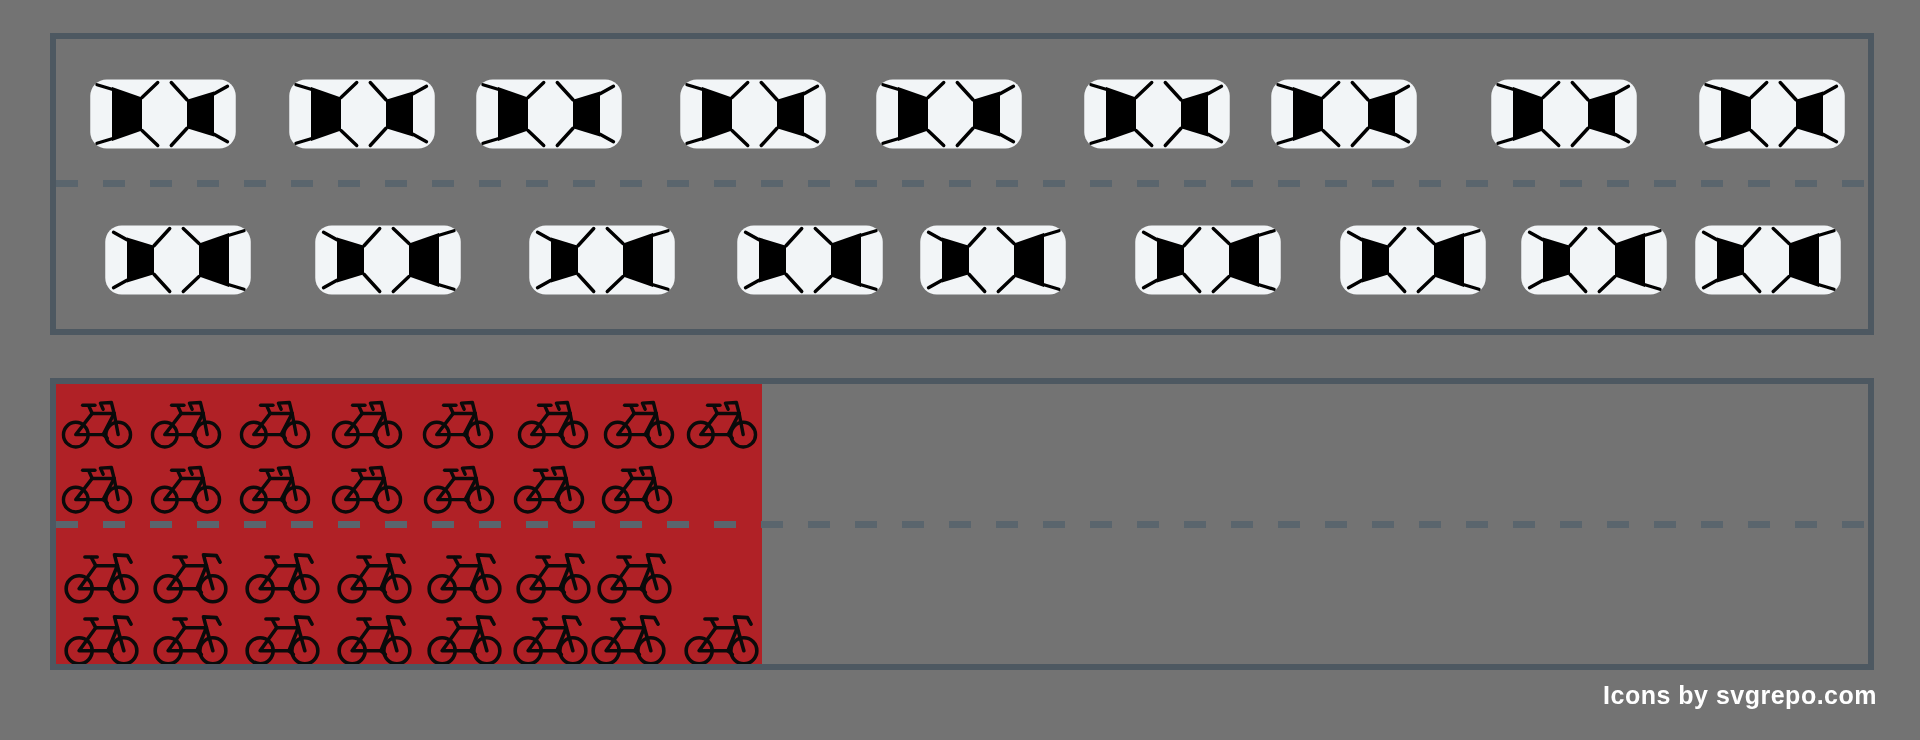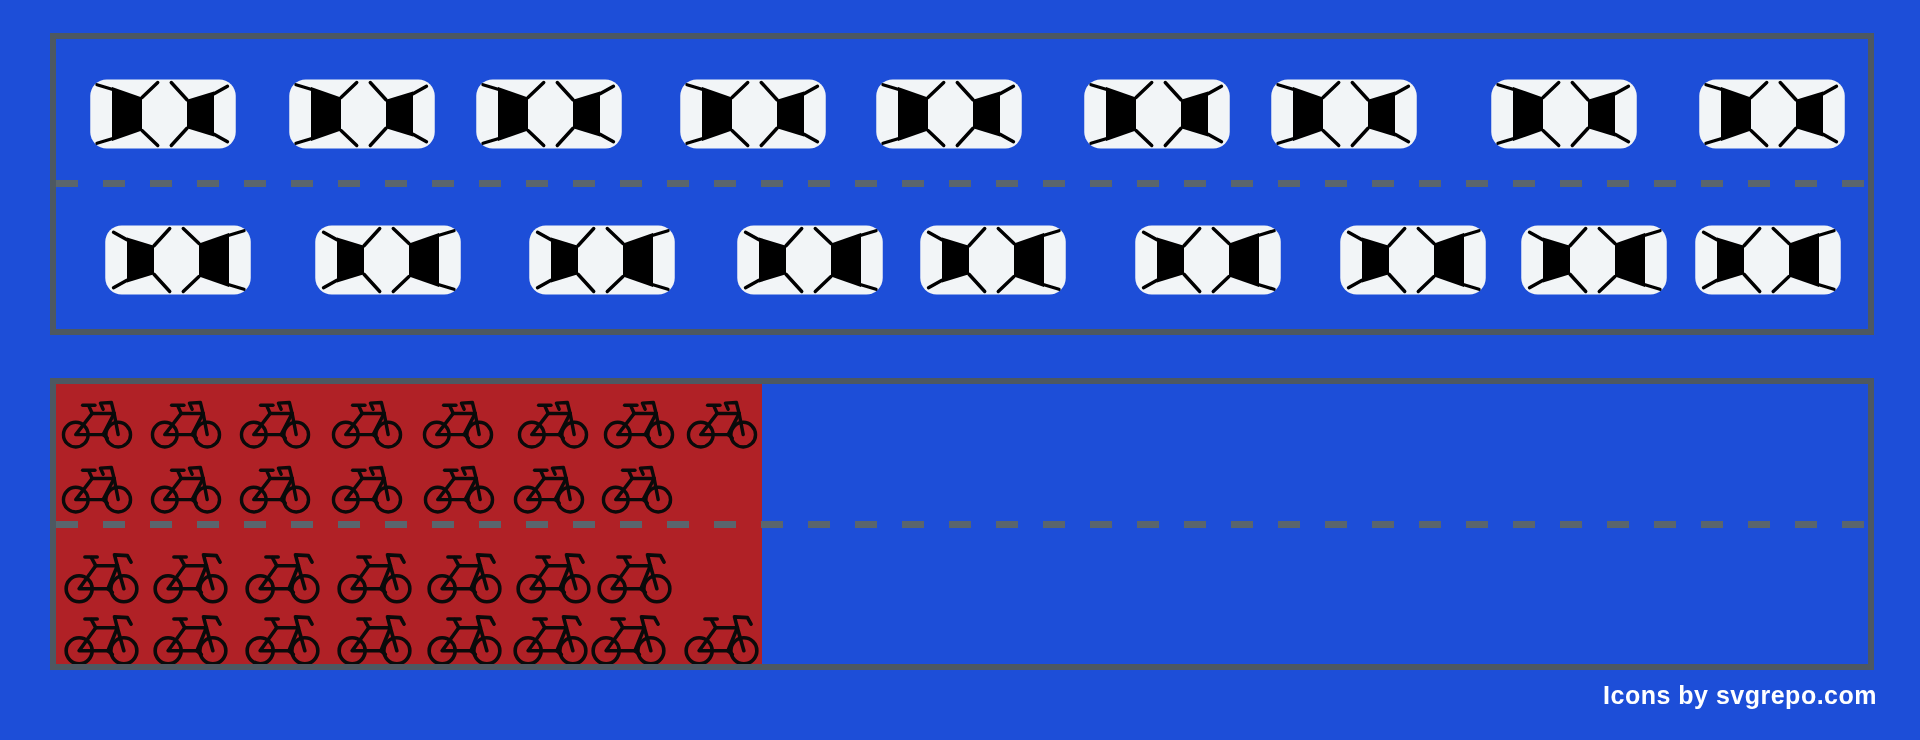--- a/index.html
+++ b/index.html
@@ -29,21 +29,21 @@
     font-weight: bold;
     letter-spacing: 0.5px;
     z-index: 5;
     white-space: nowrap;
   }
   .defs-svg { position: absolute; width: 0; height: 0; overflow: hidden; }
 </style>
 </head>
 <body>
 
-<div id="stage" style="background: #1d4ed8; width: 1920px; height: 740px;">
+<div id="stage" style="background: #737373; width: 1920px; height: 740px;">
 
   <svg class="defs-svg" xmlns="http://www.w3.org/2000/svg" xmlns:xlink="http://www.w3.org/1999/xlink">
     <symbol id="car-top" viewBox="0 0 200 96">
       <rect x="3" y="2" width="194" height="92" rx="22" fill="currentColor"></rect>
       <path d="M32,12 L72,26 L72,70 L32,84 Z" fill="#000000"></path>
       <path d="M168,18 L132,29 L132,67 L168,78 Z" fill="#000000"></path>
       <g stroke="#000000" stroke-width="4.5" stroke-linecap="round">
         <line x1="72" y1="26" x2="93" y2="6"></line>
         <line x1="72" y1="70" x2="93" y2="90"></line>
         <line x1="132" y1="29" x2="111" y2="6"></line>

